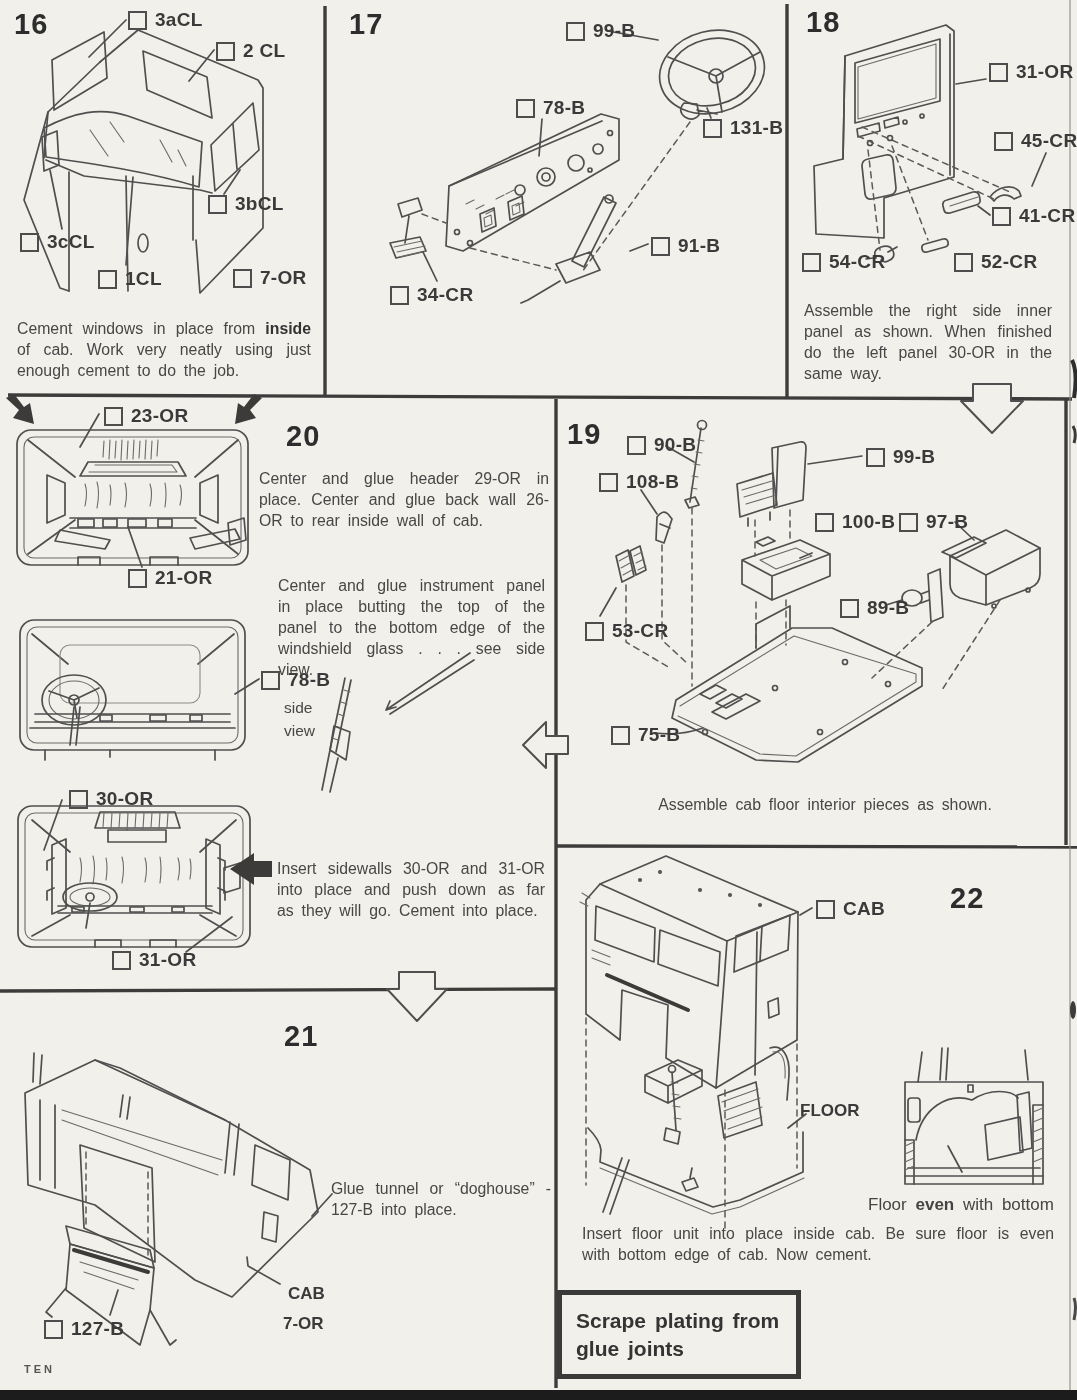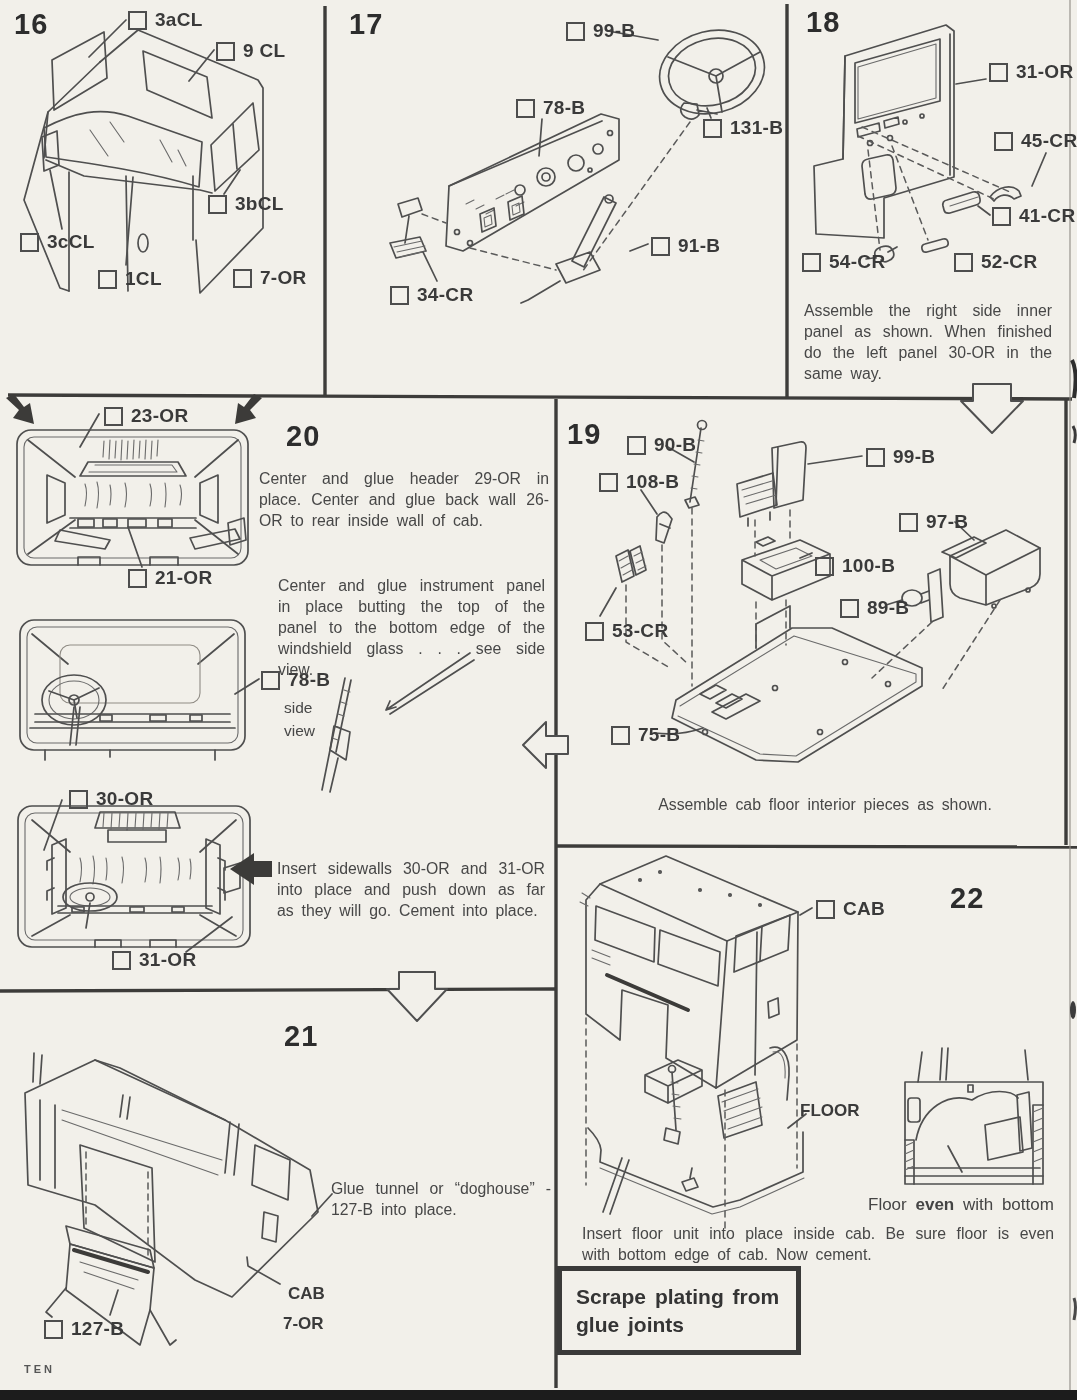--- a/index.html
+++ b/index.html
@@ -19,21 +19,21 @@
   .cb{width:15px;height:15px;border:2.6px solid #4d4d4d;display:inline-block;flex:0 0 auto;}
   .stepnum{position:absolute;z-index:2;font-size:29px;font-weight:bold;color:#2d2d2d;letter-spacing:1px;}
   .itext{position:absolute;z-index:2;font-size:15.8px;line-height:1.33;color:#474747;
          text-align:justify;word-spacing:3.5px;}
   .itext b{color:#333;}
   .center{text-align:center;}
   .small-label{position:absolute;z-index:2;font-weight:bold;font-size:17px;color:#3a3a3a;white-space:nowrap;}
   .sideview{position:absolute;z-index:2;font-size:15.5px;color:#474747;white-space:pre-line;line-height:1.5;}
   .insetcap{position:absolute;z-index:2;font-size:17px;color:#454545;word-spacing:4px;white-space:nowrap;}
   .note-box{position:absolute;z-index:2;border:5px solid #3a3a39;padding:12px 14px;
-            font-size:21px;font-weight:bold;color:#343434;line-height:1.32;word-spacing:3px;}
+            font-size:21px;font-weight:bold;color:#343434;line-height:1.32;word-spacing:3px;margin-top:24px;}
   .footer{position:absolute;z-index:2;font-size:11px;letter-spacing:3px;color:#565656;font-weight:bold;}
   .bbar{position:absolute;z-index:3;left:0;bottom:0;width:1077px;height:10px;background:#1c1c1c;}
 </style>
 </head>
 <body>
 
 <div class="page">
 
 <svg class="art" width="1077" height="1400" viewBox="0 0 1077 1400">
 
@@ -308,38 +308,39 @@
 <div class="stepnum" style="left:286px;top:420px">20</div>
 <div class="stepnum" style="left:284px;top:1020px">21</div>
 <div class="stepnum" style="left:950px;top:882px">22</div>
 
 <div class="plabel" style="left:128px;top:9px">
       <span class="cb"></span>
       <span>3aCL</span>
     </div>
 <div class="plabel" style="left:216px;top:40px">
       <span class="cb"></span>
-      <span>9 CL</span>
+      <span>2 CL</span>
     </div>
 <div class="plabel" style="left:208px;top:193px">
       <span class="cb"></span>
       <span>3bCL</span>
     </div>
 <div class="plabel" style="left:20px;top:231px">
       <span class="cb"></span>
       <span>3cCL</span>
     </div>
 <div class="plabel" style="left:98px;top:268px">
       <span class="cb"></span>
       <span>1CL</span>
     </div>
 <div class="plabel" style="left:233px;top:267px">
       <span class="cb"></span>
       <span>7-OR</span>
     </div>
+<div class="itext" style="left:17px;top:318px;width:294px"><span>Cement windows in place from </span><b>inside</b><span> of cab. Work very neatly using just enough cement to do the job.</span></div>
 
 <div class="plabel" style="left:566px;top:20px">
       <span class="cb"></span>
       <span>99-B</span>
     </div>
 <div class="plabel" style="left:516px;top:97px">
       <span class="cb"></span>
       <span>78-B</span>
     </div>
 <div class="plabel" style="left:703px;top:117px">
@@ -386,21 +387,21 @@
       <span>108-B</span>
     </div>
 <div class="plabel" style="left:866px;top:446px">
       <span class="cb"></span>
       <span>99-B</span>
     </div>
 <div class="plabel" style="left:899px;top:511px">
       <span class="cb"></span>
       <span>97-B</span>
     </div>
-<div class="plabel" style="left:815px;top:555px">
+<div class="plabel" style="left:815px;top:511px">
       <span class="cb"></span>
       <span>100-B</span>
     </div>
 <div class="plabel" style="left:840px;top:597px">
       <span class="cb"></span>
       <span>89-B</span>
     </div>
 <div class="plabel" style="left:585px;top:620px">
       <span class="cb"></span>
       <span>53-CR</span>

